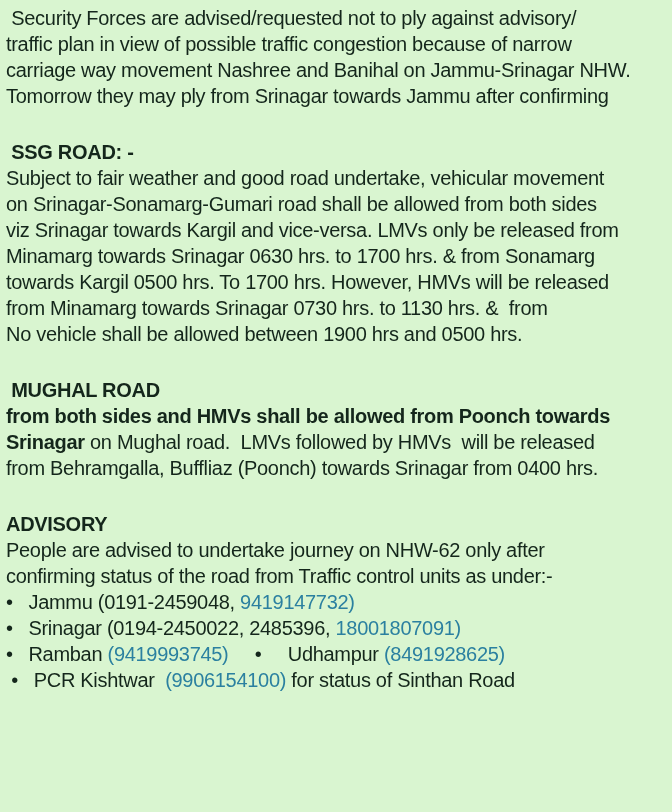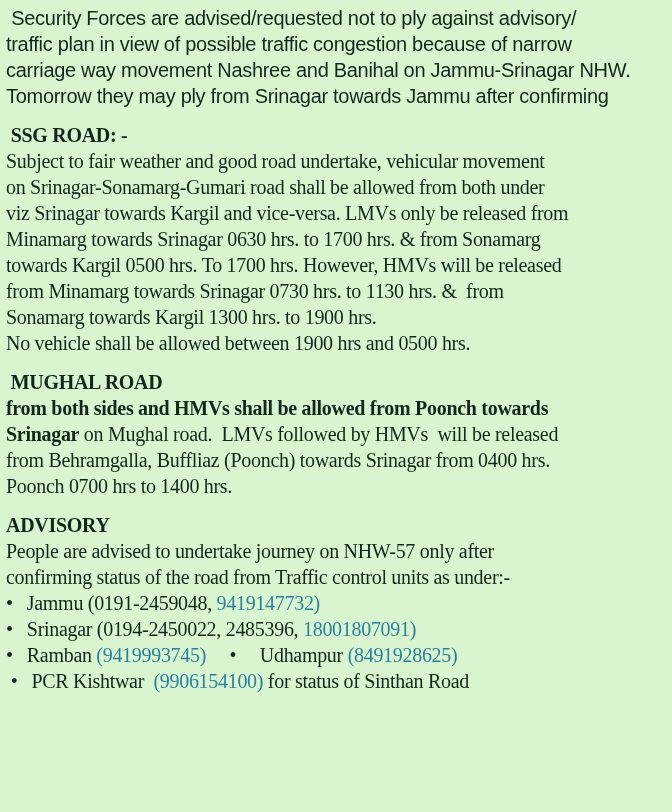--- a/index.html
+++ b/index.html
@@ -15,21 +15,21 @@
   }
   body {
     background: var(--bg);
     color: var(--ink);
     font-family: "Liberation Sans", sans-serif;
     font-size: 20px;
     line-height: 26px;
     letter-spacing: -0.3px;
     padding: 5px 4px 0 6px;
   }
-  .section + .section { margin-top: 13px; font-family: Liberation Serif, serif; }
+  .section + .section { margin-top: 30px; }
   .heading {
     font-weight: 700;
     white-space: pre;
   }
   .line {
     white-space: pre;
   }
   .b { font-weight: 700; }
   .link {
     color: var(--link);
@@ -42,37 +42,35 @@
 <div>
     <div class="section">
       <div class="line"><span> Security Forces are advised/requested not to ply against advisory/</span></div>
       <div class="line"><span>traffic plan in view of possible traffic congestion because of narrow</span></div>
       <div class="line"><span>carriage way movement Nashree and Banihal on Jammu-Srinagar NHW.</span></div>
       <div class="line"><span>Tomorrow they may ply from Srinagar towards Jammu after confirming</span></div>
     </div>
     <div class="section">
       <div class="heading"> SSG ROAD: -</div>
       <div class="line"><span>Subject to fair weather and good road undertake, vehicular movement</span></div>
-      <div class="line"><span>on Srinagar-Sonamarg-Gumari road shall be allowed from both under</span></div>
+      <div class="line"><span>on Srinagar-Sonamarg-Gumari road shall be allowed from both sides</span></div>
       <div class="line"><span>viz Srinagar towards Kargil and vice-versa. LMVs only be released from</span></div>
       <div class="line"><span>Minamarg towards Srinagar 0630 hrs. to 1700 hrs. &amp; from Sonamarg</span></div>
       <div class="line"><span>towards Kargil 0500 hrs. To 1700 hrs. However, HMVs will be released</span></div>
       <div class="line"><span>from Minamarg towards Srinagar 0730 hrs. to 1130 hrs. &amp;  from</span></div>
-      <div class="line"><span>Sonamarg towards Kargil 1300 hrs. to 1900 hrs.</span></div>
       <div class="line"><span>No vehicle shall be allowed between 1900 hrs and 0500 hrs.</span></div>
     </div>
     <div class="section">
       <div class="heading"> MUGHAL ROAD</div>
       <div class="line"><span class="b">from both sides and HMVs shall be allowed from Poonch towards</span></div>
       <div class="line"><span class="b">Srinagar</span><span> on Mughal road.  LMVs followed by HMVs  will be released</span></div>
       <div class="line"><span>from Behramgalla, Buffliaz (Poonch) towards Srinagar from 0400 hrs.</span></div>
-      <div class="line"><span>Poonch 0700 hrs to 1400 hrs.</span></div>
     </div>
     <div class="section">
       <div class="heading">ADVISORY</div>
-      <div class="line"><span>People are advised to undertake journey on NHW-57 only after</span></div>
+      <div class="line"><span>People are advised to undertake journey on NHW-62 only after</span></div>
       <div class="line"><span>confirming status of the road from Traffic control units as under:-</span></div>
       <div class="line"><span>•   Jammu (0191-2459048, </span><span class="link">9419147732)</span></div>
       <div class="line"><span>•   Srinagar (0194-2450022, 2485396, </span><span class="link">18001807091)</span></div>
       <div class="line"><span>•   Ramban </span><span class="link">(9419993745)</span><span>     •     Udhampur </span><span class="link">(8491928625)</span></div>
       <div class="line"><span> •   PCR Kishtwar  </span><span class="link">(9906154100)</span><span> for status of Sinthan Road</span></div>
     </div>
   </div>
 
 </body></html>

